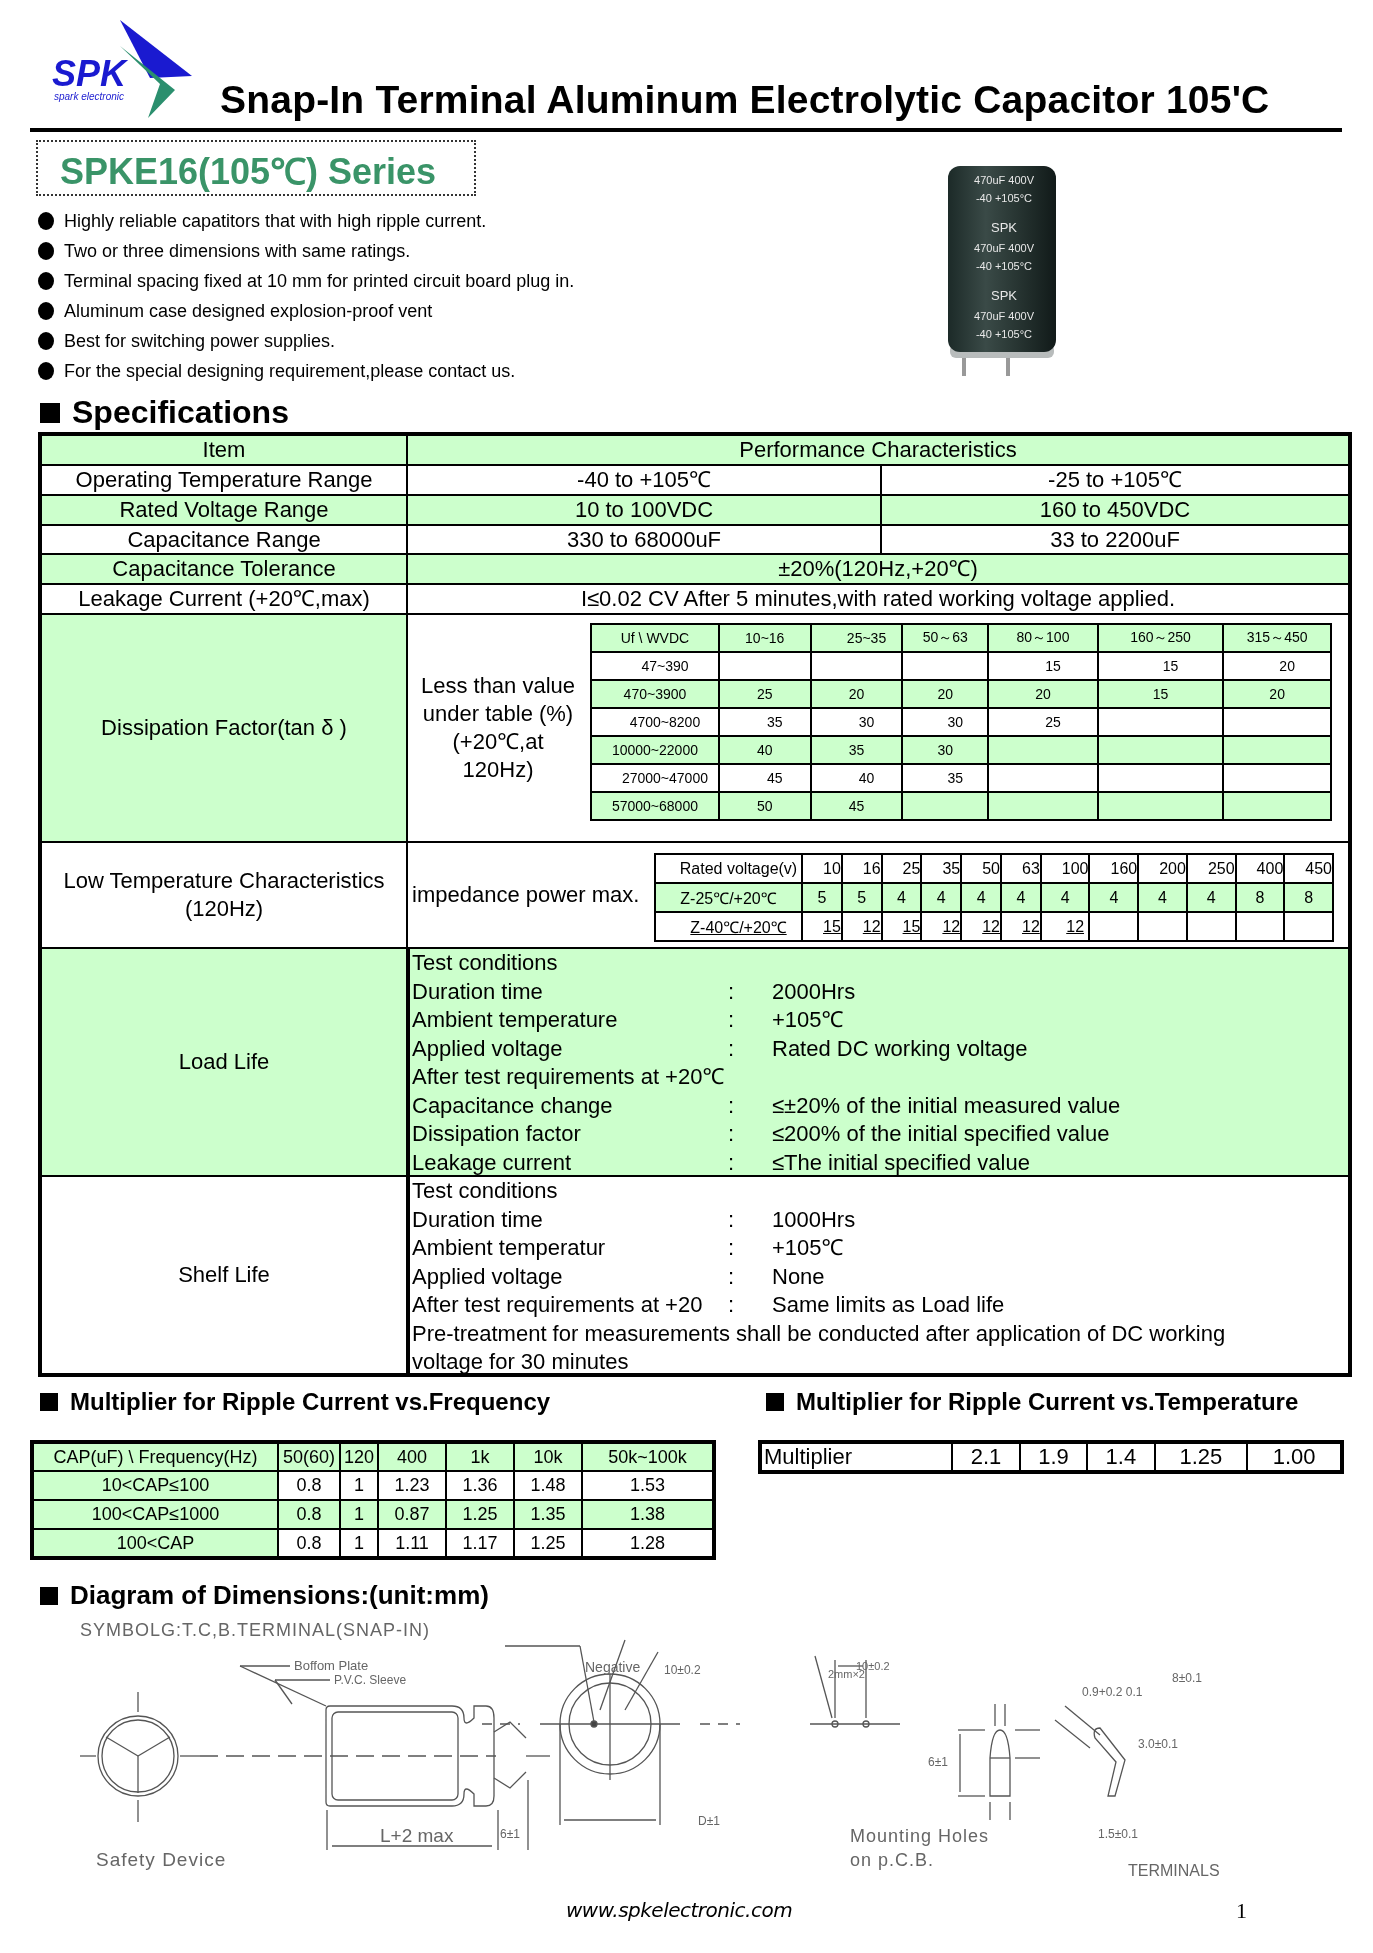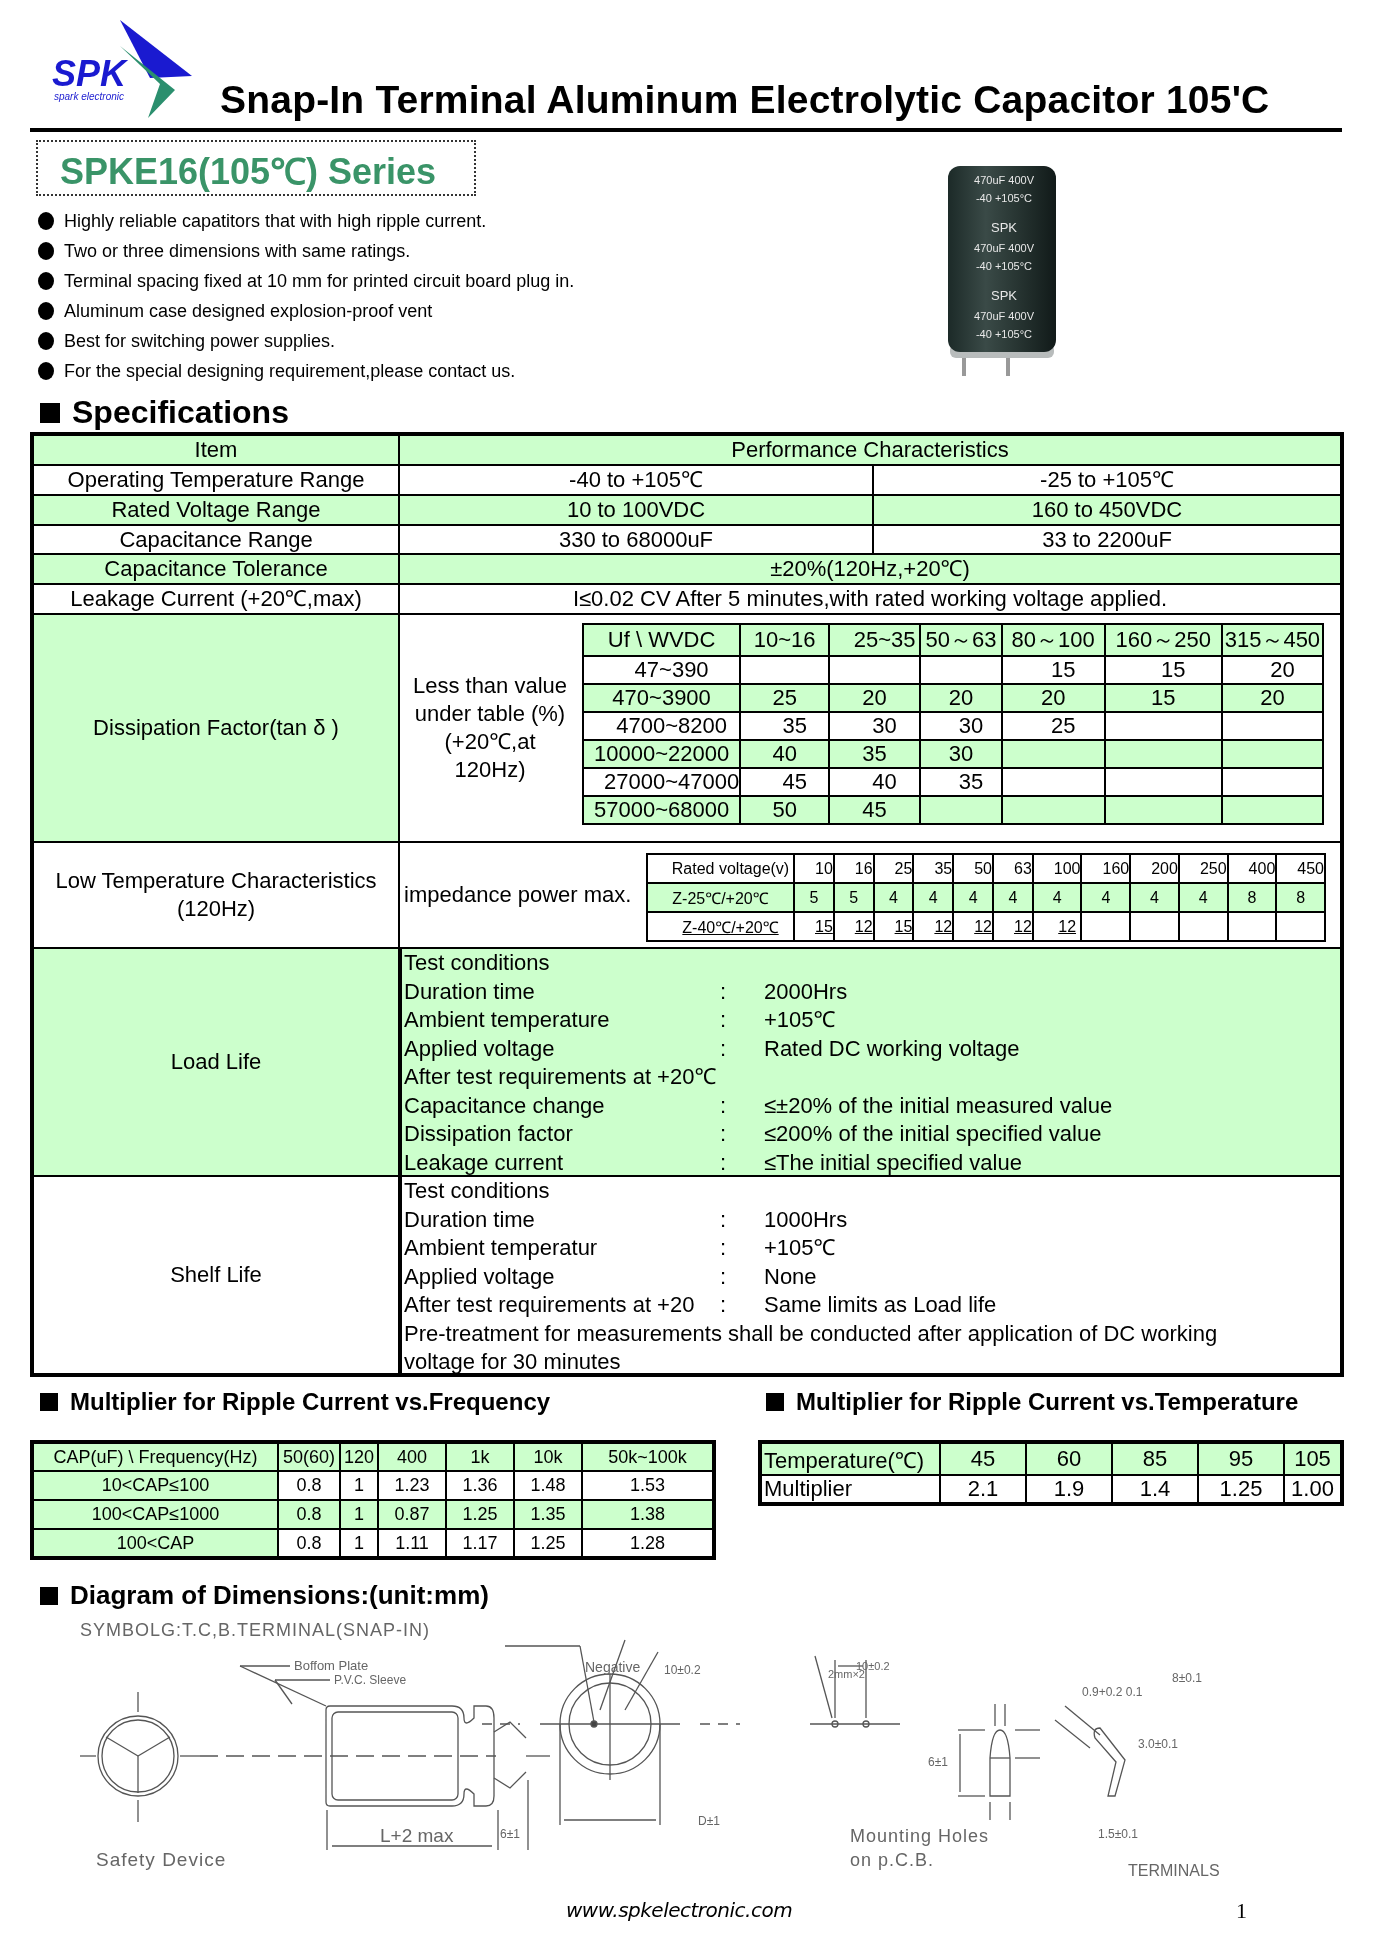--- a/index.html
+++ b/index.html
@@ -24,30 +24,30 @@
   
   #cap-photo { left: 942px; top: 158px; width: 148px; height: 220px; }
 
   
   .sect { font-weight: bold; white-space: nowrap; display: flex; align-items: center; }
   .sq { background: #000; display: inline-block; margin-right: 12px; }
   #spec-heading { left: 40px; top: 394px; font-size: 32px; }
   #spec-heading .sq { width: 20px; height: 20px; }
 
   
-  #spec { left: 30px; top: 432px; width: 1314px; height: 945px; border: 4px solid #000; }
+  #spec { left: 38px; top: 432px; width: 1314px; height: 945px; border: 4px solid #000; }
   .row { position: absolute; left: 0; width: 1306px; border-bottom: 2px solid #000; }
   .cell { position: absolute; top: 0; height: 100%; display: flex; align-items: center; justify-content: center; font-size: 22px; text-align: center; line-height: 28px; }
   .lc { left: 0; width: 366px; border-right: 2px solid #000; }
   .rc { left: 366px; width: 940px; }
   .rc-a { left: 366px; width: 474px; border-right: 2px solid #000; }
   .rc-b { left: 840px; width: 466px; }
 
   
-  table.inner { border-collapse: collapse; position: absolute; font-size: 22px; }
+  table.inner { border-collapse: collapse; position: absolute; font-size: 14px; }
   table.inner td { border: 2px solid #000; text-align: center; padding: 0; }
   table.inner tr.g td { background: #ccffcc; }
   table.inner tr.w td { background: #ffffff; padding-left: 20px; }
 
   
   .life-lines { position: absolute; left: 4px; top: 0; font-size: 22px; line-height: 28.5px; }
   .ll { position: relative; white-space: nowrap; height: 28.5px; }
   .ll .k { position: absolute; left: 0; }
   .ll .c { position: absolute; left: 316px; }
   .ll .v { position: absolute; left: 360px; }
@@ -452,28 +452,20 @@
   </tr>
 </tbody>
   </table>
 
 <div class="abs sect" id="temp-heading">
   <span class="sq"></span>
   <span>Multiplier for Ripple Current vs.Temperature</span>
 </div>
 <table class="mult" id="temp-table">
   <tbody>
-      <tr class="green">
-    <td class="lab" style="width:180px;">Temperature(℃)</td>
-    <td style="width:86px;">45</td>
-    <td style="width:86px;">60</td>
-    <td style="width:86px;">85</td>
-    <td style="width:86px;">95</td>
-    <td>105</td>
-  </tr>
   <tr>
     <td class="lab">Multiplier</td>
         <td>2.1</td>
         <td>1.9</td>
         <td>1.4</td>
         <td>1.25</td>
         <td>1.00</td>
   </tr>
 </tbody>
   </table>

